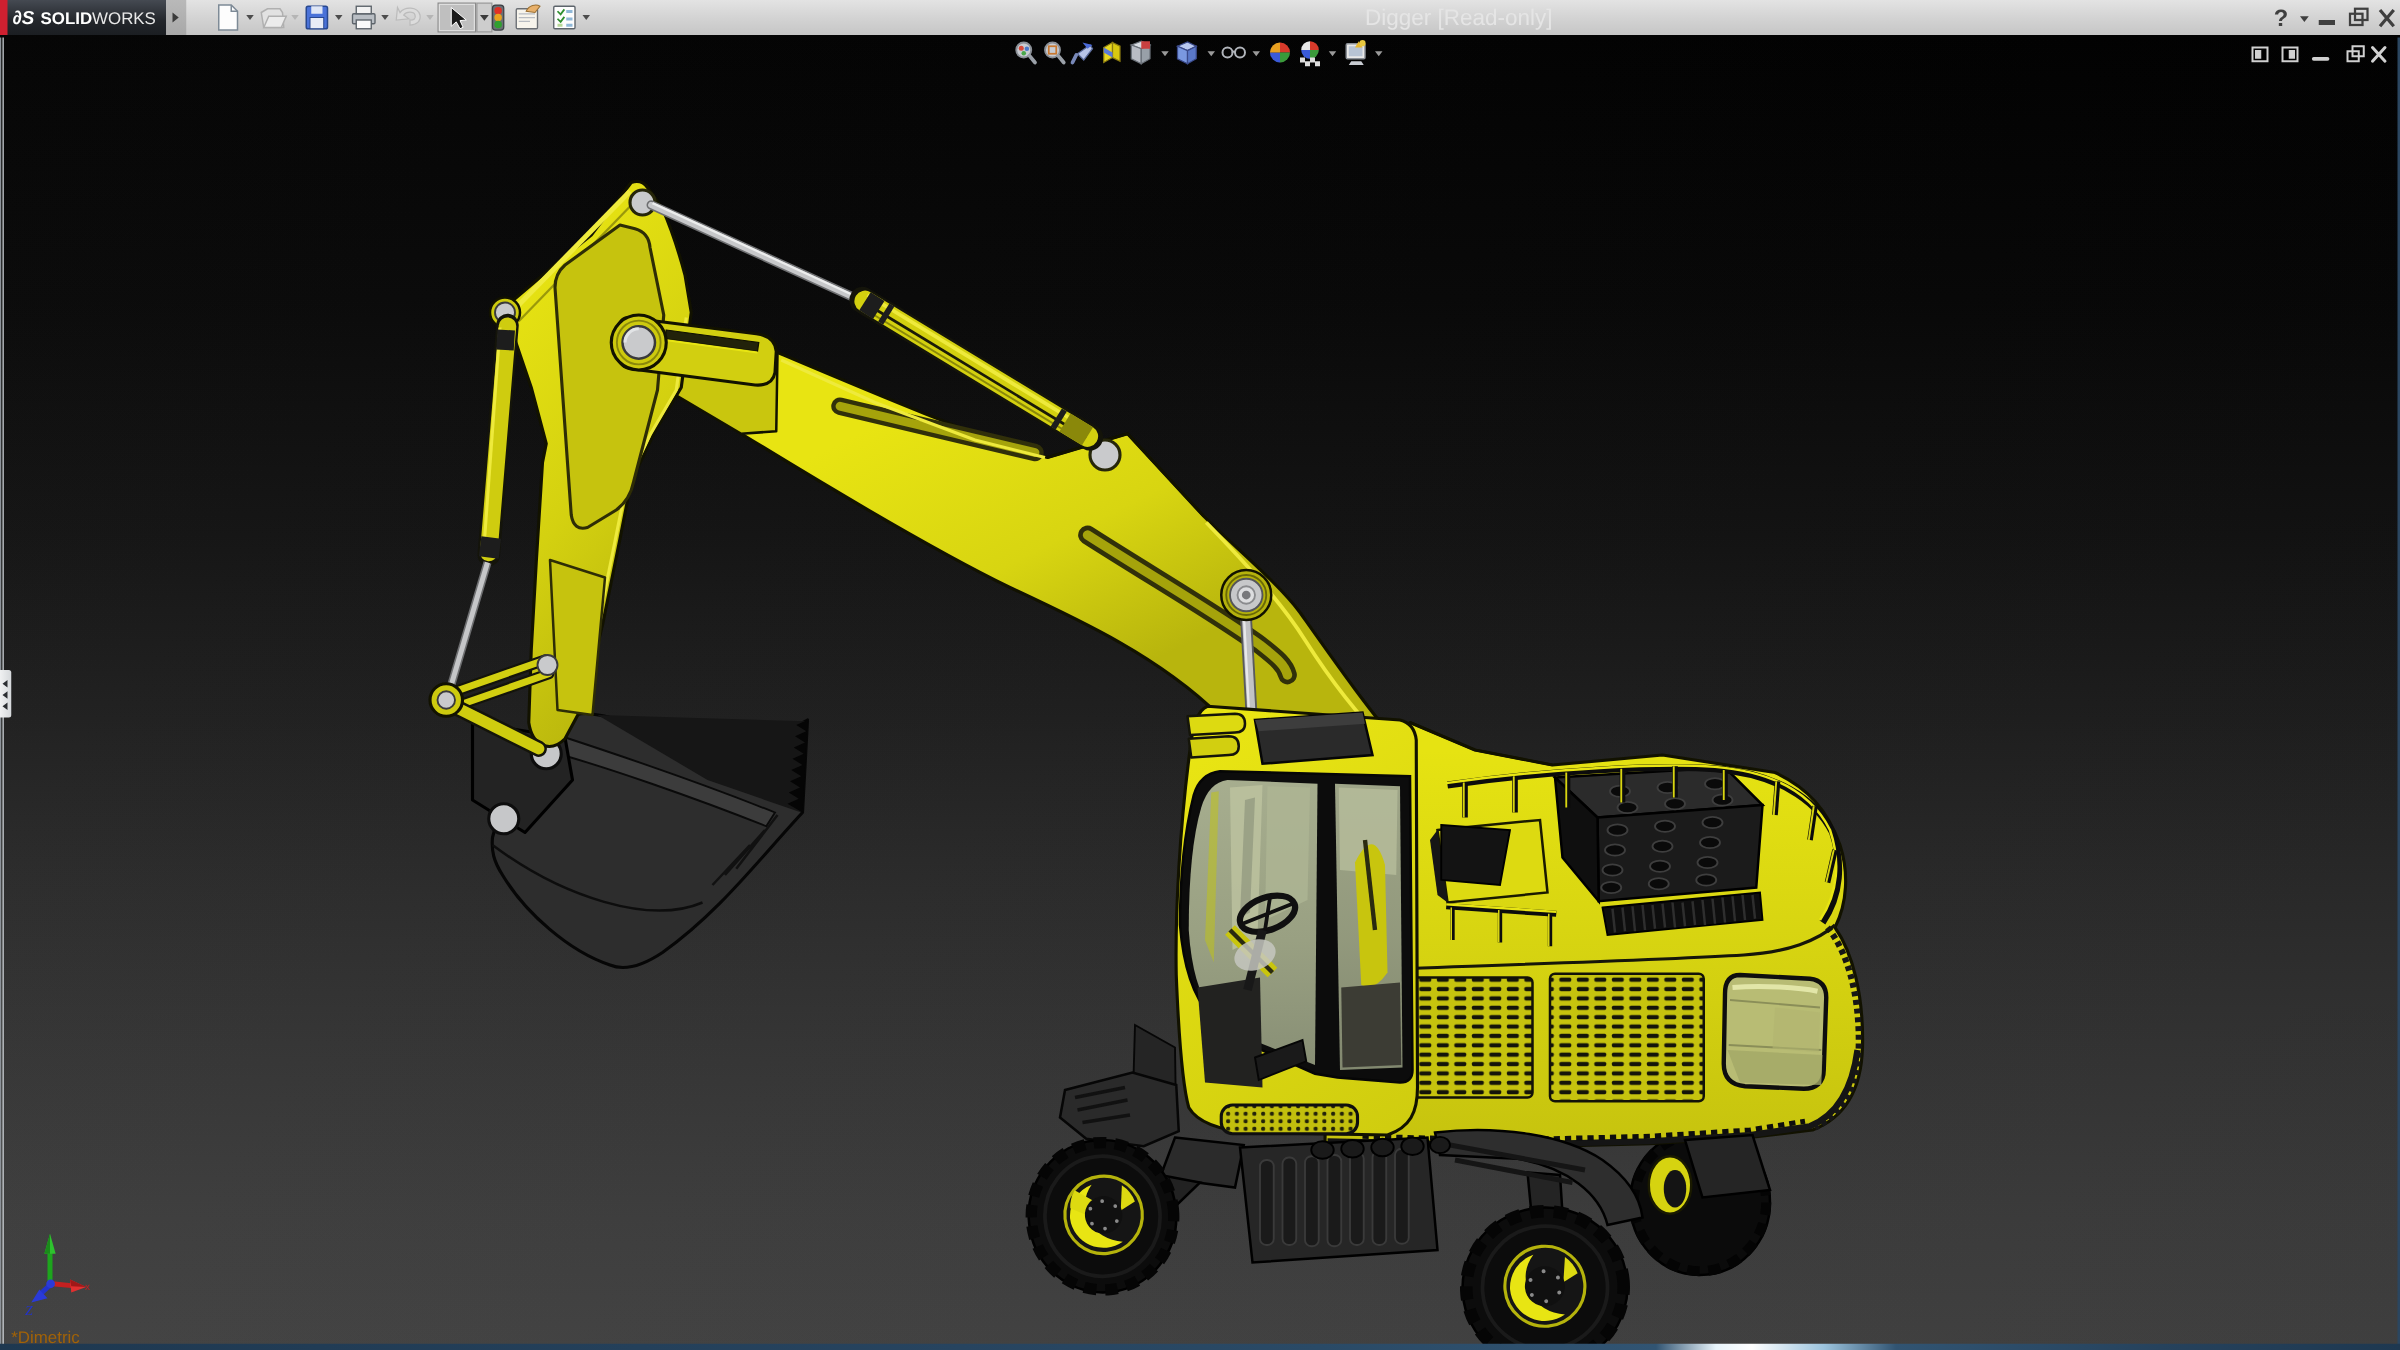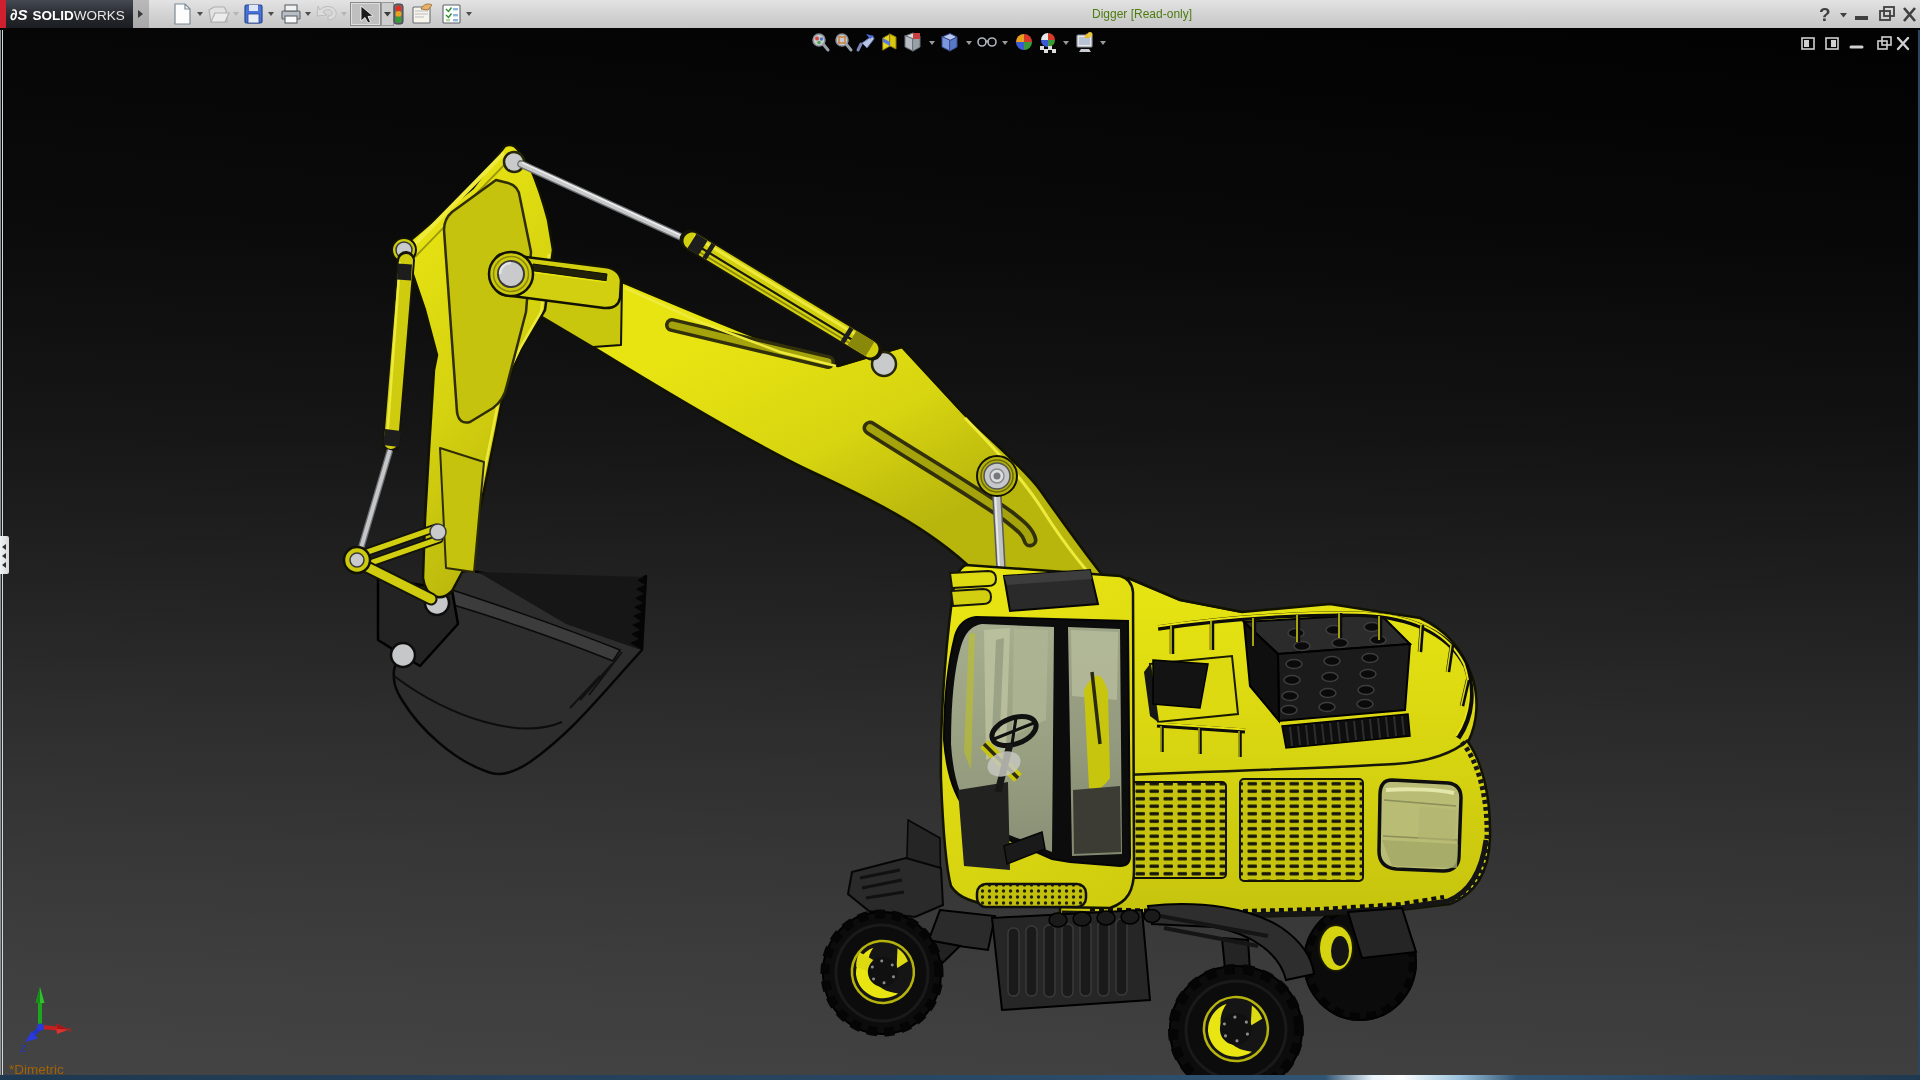--- a/index.html
+++ b/index.html
@@ -6,21 +6,21 @@
 font-family:"Liberation Sans", sans-serif;}
 #titlebar{position:absolute;left:0;top:0;width:1920px;height:28px;
 background:linear-gradient(#e3e3e3,#d2d2d2 55%,#c6c6c6);}
 #logo{position:absolute;left:0;top:0;width:133px;height:28px;
 background:linear-gradient(#454a52,#23262b 60%,#1b1e22);}
 #redstripe{position:absolute;left:0;top:0;width:6px;height:28px;background:#cf2030;}
 #logotext{position:absolute;left:10px;top:6px;color:#fff;font-size:13.5px;font-weight:bold;letter-spacing:0px;}
 #logotext .lt{font-weight:normal;color:#e8e8e8;}
 #expander{position:absolute;left:133px;top:0;width:16px;height:28px;background:linear-gradient(#b9b9b9,#a8a8a8);}
 #expander:after{content:"";position:absolute;left:5px;top:10px;border-left:5px solid #3a3a3a;border-top:4px solid transparent;border-bottom:4px solid transparent;}
-#title{position:absolute;left:1092px;top:0;height:28px;line-height:29px;font-size:12px;color:#4d7c0f;}
+#title{position:absolute;left:1092px;top:0;height:28px;line-height:29px;font-size:18px;color:#e5e5e5;}
 #viewport{position:absolute;left:0;top:28px;width:1920px;height:1052px;
 background:linear-gradient(100deg, rgba(255,255,255,0.018), rgba(0,0,0,0.03)),linear-gradient(#010101 0%,#070707 20%,#121212 38%,#1e1e1e 52%,#2a2a2a 65%,#343434 78%,#3c3c3c 90%,#414141 100%);}
 #vpleftedge{position:absolute;left:0;top:30px;width:1px;height:1046px;background:#8c9299;}
 #vpleftedge2{position:absolute;left:2px;top:30px;width:1px;height:1046px;background:#d4d9de;}
 #vprightedge{position:absolute;right:0;top:30px;width:2px;height:1046px;background:#2b4660;}
 #sidetab{position:absolute;left:0;top:536px;width:9px;height:38px;background:linear-gradient(90deg,#f0f1f2,#d5d8db);border-radius:0 2px 2px 0;}
 #bottomstrip{position:absolute;left:0;top:1075px;width:1920px;height:5px;
 background:linear-gradient(90deg,#1e3850 0%,#27445f 40%,#2a4a66 55%,#315472 69%,#e8f4fb 71.5%,#ffffff 73%,#9cc4de 76%,#315472 79%,#26425c 90%,#1e3850 100%);}
 #dimetric{position:absolute;left:9px;top:1062px;font-size:13.5px;color:#a16207;}
 svg{position:absolute;left:0;top:0;}

